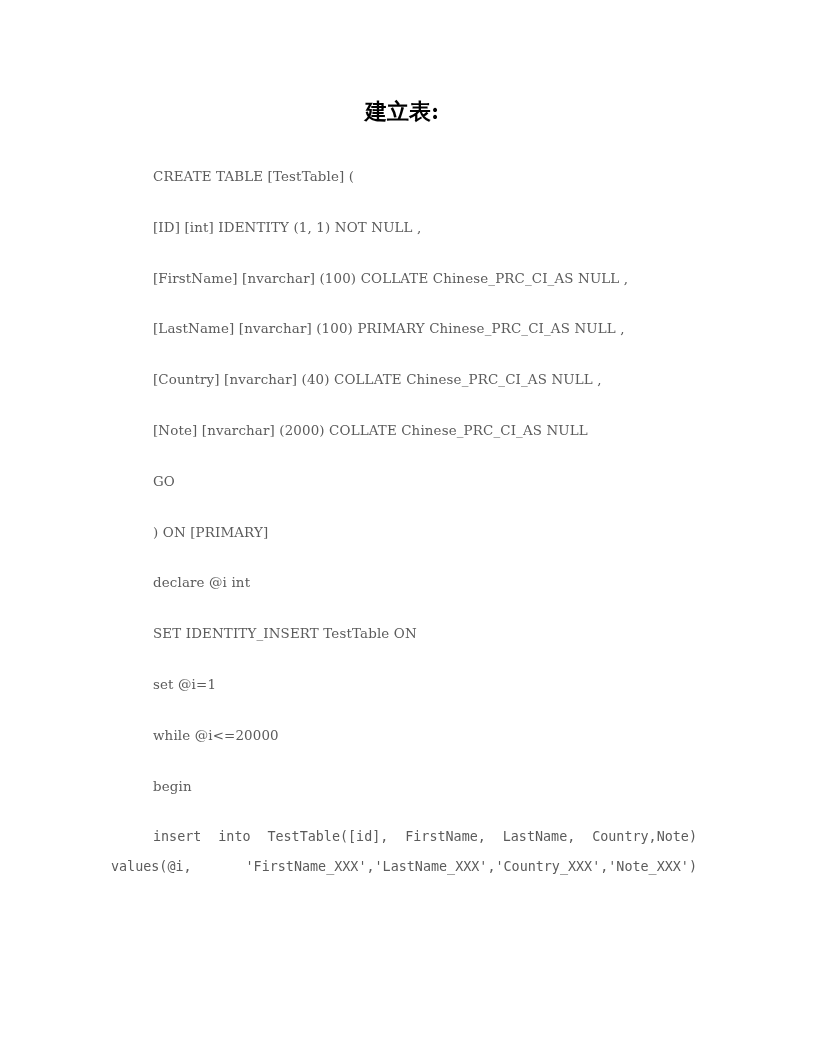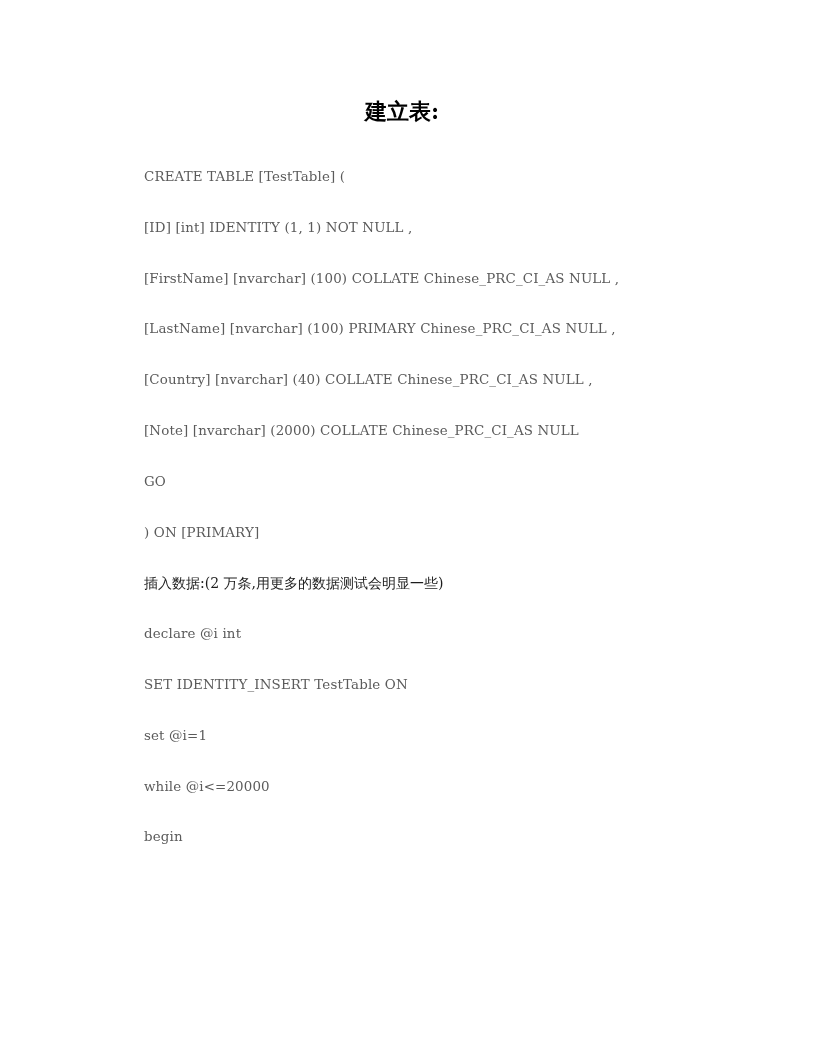--- a/index.html
+++ b/index.html
@@ -33,21 +33,21 @@
     line-height: 30px;
     color: #000000;
     letter-spacing: 0px;
     padding-left: 44px;
     box-sizing: border-box;
   }
 
   .body-block {
     position: absolute;
     top: 152px;
-    left: 102px;
+    left: 111px;
     width: 586px;
   }
 
   .code-line {
     font-family: "DejaVu Serif", "Liberation Serif", serif;
     font-size: 13.4px;
     line-height: 50.8px;
     color: #5b5b5b;
     white-space: pre;
     padding-left: 42px;
@@ -103,27 +103,30 @@
     <div class="code-line">[LastName] [nvarchar] (100) PRIMARY Chinese_PRC_CI_AS NULL ,</div>
 
     <div class="code-line">[Country] [nvarchar] (40) COLLATE Chinese_PRC_CI_AS NULL ,</div>
 
     <div class="code-line">[Note] [nvarchar] (2000) COLLATE Chinese_PRC_CI_AS NULL</div>
 
     <div class="code-line">GO</div>
 
     <div class="code-line">) ON [PRIMARY]</div>
 
-    <div class="cjk-line">插入数据:(2 万条,用更多的数据测试会明显一些)</div>
 
     <div class="code-line">declare @i int</div>
 
     <div class="code-line">SET IDENTITY_INSERT TestTable ON</div>
 
     <div class="code-line">set @i=1</div>
 
     <div class="code-line">while @i&lt;=20000</div>
 
     <div class="code-line">begin</div>
 
+    <div class="wrap-para">
+      <span class="indent"></span><span class="seg">insert into TestTable([id], FirstName, LastName, Country,Note)</span>
+      <span class="seg">values(@i, 'FirstName_XXX','LastName_XXX','Country_XXX','Note_XXX')</span>
+    </div>
 
   </div>
 </div>
 
 </body></html>

